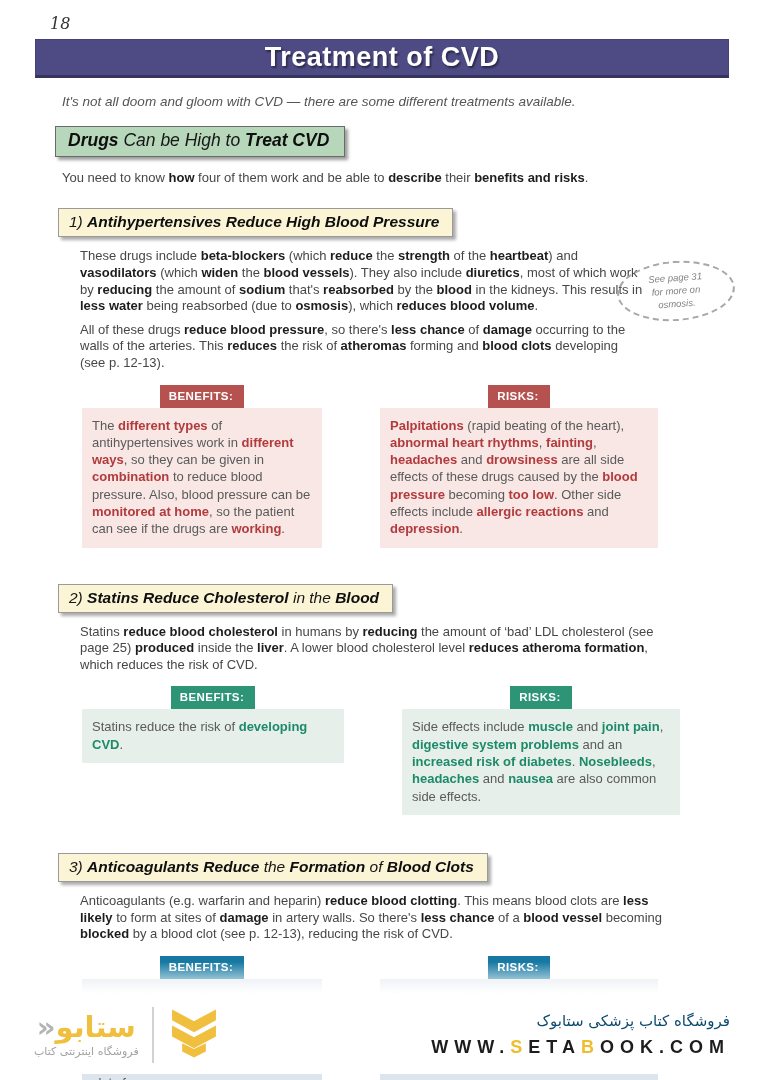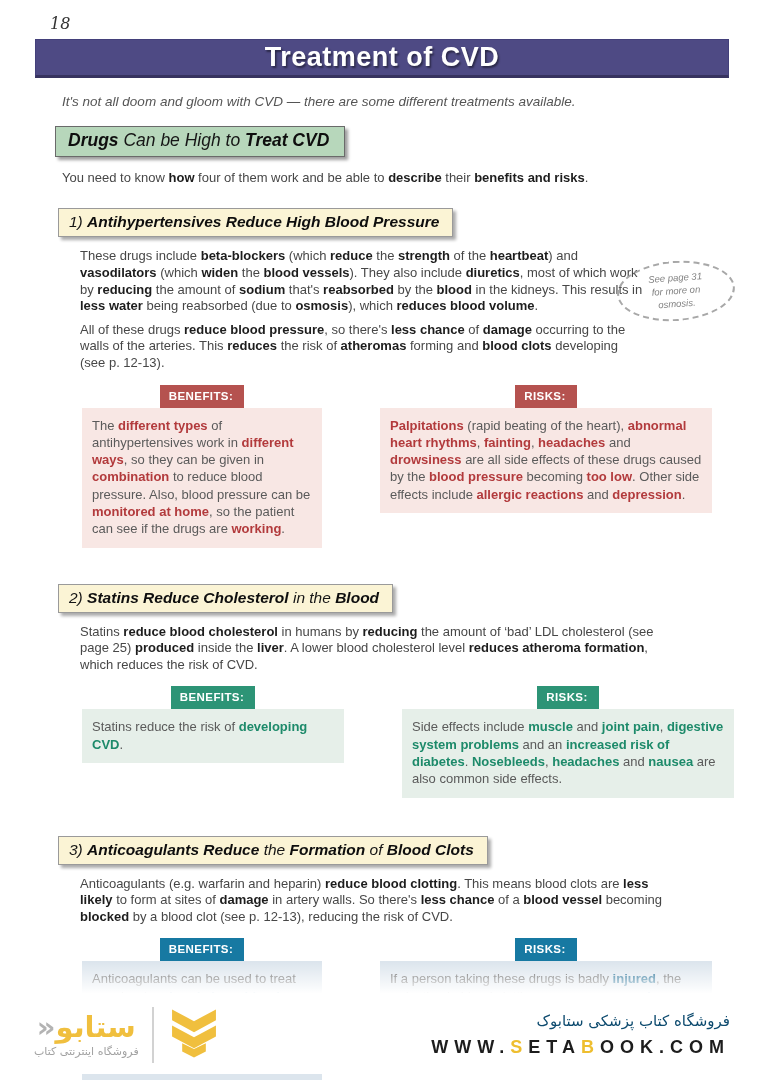--- a/index.html
+++ b/index.html
@@ -43,21 +43,21 @@
   .sec-body{
     margin:11px 0 0 80px;font-size:13px;line-height:1.28;color:#474747;
     max-width:565px;
   }
   .sec-body + .sec-body{margin-top:7px;}
 
   .br-row{display:flex;gap:58px;margin:13px 0 0 82px;}
   .br-col{display:flex;flex-direction:column;align-items:center;}
   .br-col .br-box{width:100%;box-sizing:border-box;}
   .col-benefit{width:240px;}
-  .col-risk{width:332px;}
+  .col-risk{width:278px;}
   .col-benefit.wide{width:262px;}
   .br-label{
     display:inline-block;background:var(--label-bg,#888);color:#fff;
     font-weight:bold;font-size:11.5px;letter-spacing:.4px;
     padding:5px 11px 6px 9px;
   }
   .br-box{
     background:var(--box-bg,#eee);padding:9px 10px 10px 10px;
     font-size:13px;line-height:1.33;color:#5a5a5a;
   }

